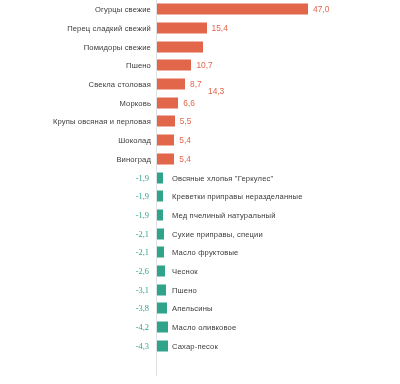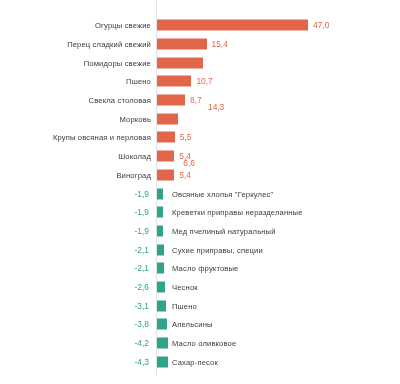--- a/index.html
+++ b/index.html
@@ -28,21 +28,21 @@
     left: 156px;
     top: 0px;
     width: 1px;
     height: 376px;
     background: #dfe3e6;
   }
 
   .rows {
     position: absolute;
     left: 0;
-    top: 16px;
+    top: 0;
     width: 368px;
   }
 
   .row {
     position: relative;
     height: 18.7px;
     width: 400px;
   }
 
   
@@ -77,20 +77,21 @@
   
   .row.neg .val {
     position: absolute;
     right: 251px;          
     top: 50%;
     transform: translateY(-50%);
     font-size: 8.4px;
     color: #2fa48a;
     white-space: nowrap;
     text-align: left;
+    font-family: Liberation Serif, serif;
   }
   .row.neg .bar {
     position: absolute;
     left: 157px;
     top: 50%;
     transform: translateY(-50%);
     height: 11px;
     background: #2fa48a;
   }
   .row.neg .cat-label {
@@ -131,21 +132,21 @@
         <div class="val" style="left: 196.4px;">10,7</div>
       </div>
       <div class="row pos">
         <div class="cat-label">Свекла столовая</div>
         <div class="bar" style="width: 27.9705px;"></div>
         <div class="val" style="left: 189.97px; text-align: right;">8,7</div>
       </div>
       <div class="row pos">
         <div class="cat-label">Морковь</div>
         <div class="bar" style="width: 21.219px;"></div>
-        <div class="val" style="left: 183.219px; margin-top: 44px;">6,6</div>
+        <div class="val" style="left: 183.219px;">6,6</div>
       </div>
       <div class="row pos">
         <div class="cat-label">Крупы овсяная и перловая</div>
         <div class="bar" style="width: 17.6825px;"></div>
         <div class="val" style="left: 179.683px;">5,5</div>
       </div>
       <div class="row pos">
         <div class="cat-label">Шоколад</div>
         <div class="bar" style="width: 17.361px;"></div>
         <div class="val" style="left: 179.361px;">5,4</div>

